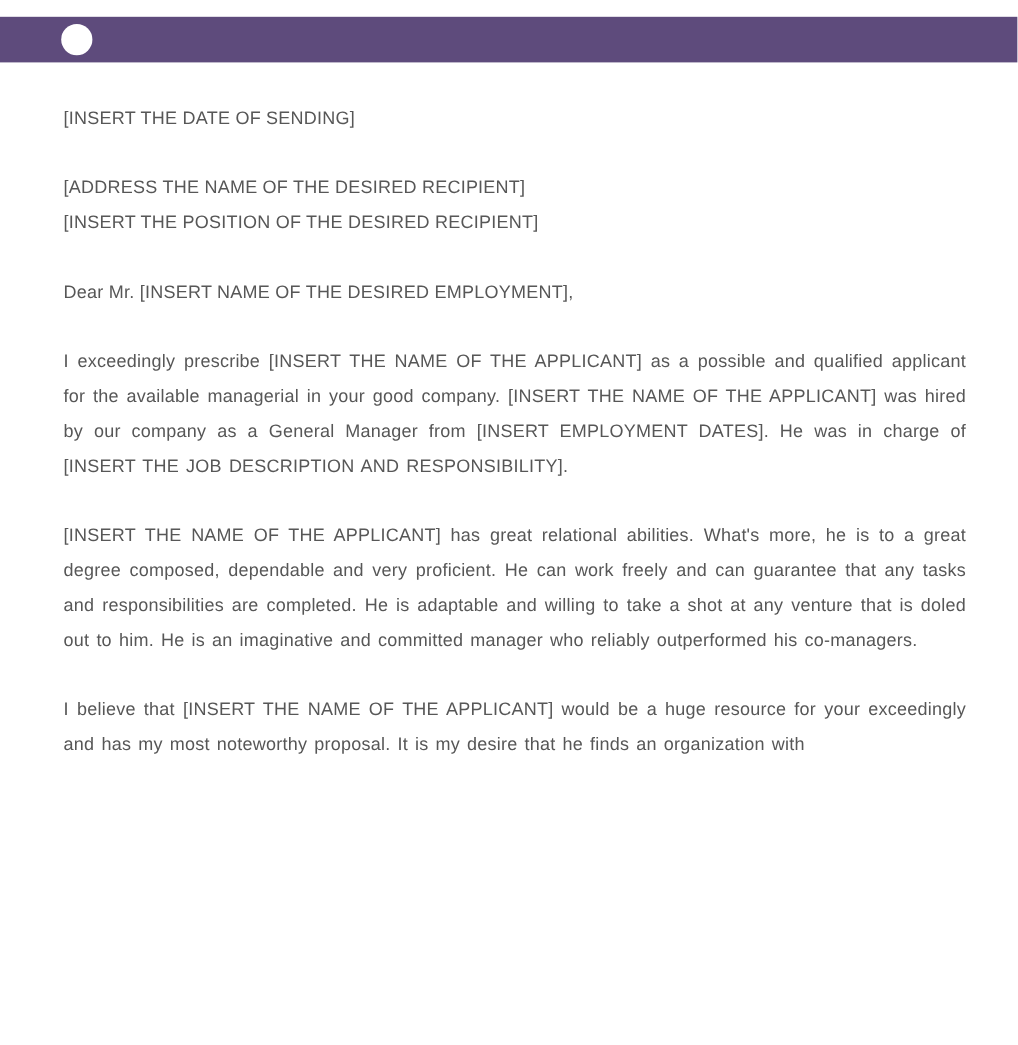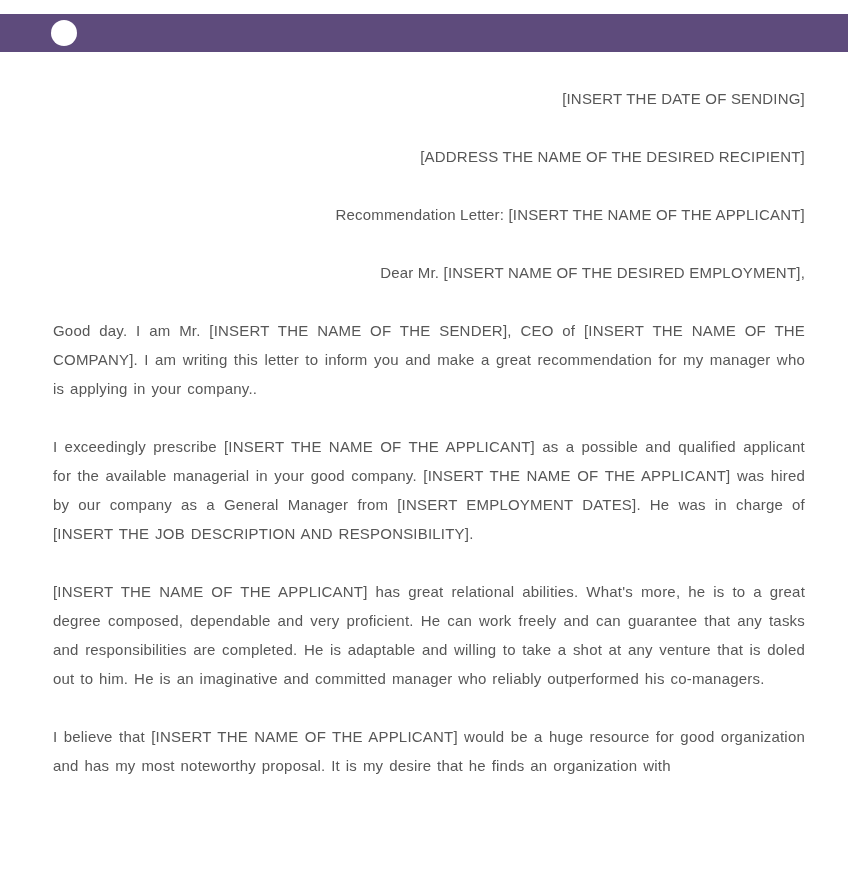--- a/index.html
+++ b/index.html
@@ -37,21 +37,20 @@
     left: 53px;
     width: 752px;
     color: #575757;
     font-size: 15px;
     line-height: 29px;
     letter-spacing: 0.2px;
   }
   .letter .line,
   .letter p {
     margin: 0;
-    text-align: right;
   }
   .letter .block {
     margin: 0 0 29px 0;
   }
   .letter p {
     margin: 0 0 29px 0;
     text-align: justify;
     word-spacing: 1.5px;
   }
   .letter p:last-child {
@@ -66,28 +65,25 @@
 </div>
 
 <div class="letter">
 
   <div class="block">
     <div class="line">[INSERT THE DATE OF SENDING]</div>
   </div>
 
   <div class="block">
     <div class="line">[ADDRESS THE NAME OF THE DESIRED RECIPIENT]</div>
+    <div class="line">[INSERT THE POSITION OF THE DESIRED RECIPIENT]</div>
   </div>
 
-  <div class="block">
-    <div class="line">Recommendation Letter: [INSERT THE NAME OF THE APPLICANT]</div>
-  </div>
 
   <div class="block">
     <div class="line">Dear Mr. [INSERT NAME OF THE DESIRED EMPLOYMENT],</div>
   </div>
 
-  <p>Good day. I am Mr. [INSERT THE NAME OF THE SENDER], CEO of [INSERT THE NAME OF THE COMPANY]. I am writing this letter to inform you and make a great recommendation for my manager who is applying in your company..</p>
   <p>I exceedingly prescribe [INSERT THE NAME OF THE APPLICANT] as a possible and qualified applicant for the available managerial in your good company. [INSERT THE NAME OF THE APPLICANT] was hired by our company as a General Manager from [INSERT EMPLOYMENT DATES]. He was in charge of [INSERT THE JOB DESCRIPTION AND RESPONSIBILITY].</p>
   <p>[INSERT THE NAME OF THE APPLICANT] has great relational abilities. What's more, he is to a great degree composed, dependable and very proficient. He can work freely and can guarantee that any tasks and responsibilities are completed. He is adaptable and willing to take a shot at any venture that is doled out to him. He is an imaginative and committed manager who reliably outperformed his co-managers.</p>
-  <p>I believe that [INSERT THE NAME OF THE APPLICANT] would be a huge resource for good organization and has my most noteworthy proposal. It is my desire that he finds an organization with</p>
+  <p>I believe that [INSERT THE NAME OF THE APPLICANT] would be a huge resource for your exceedingly and has my most noteworthy proposal. It is my desire that he finds an organization with</p>
 
 </div>
 
 </body></html>

